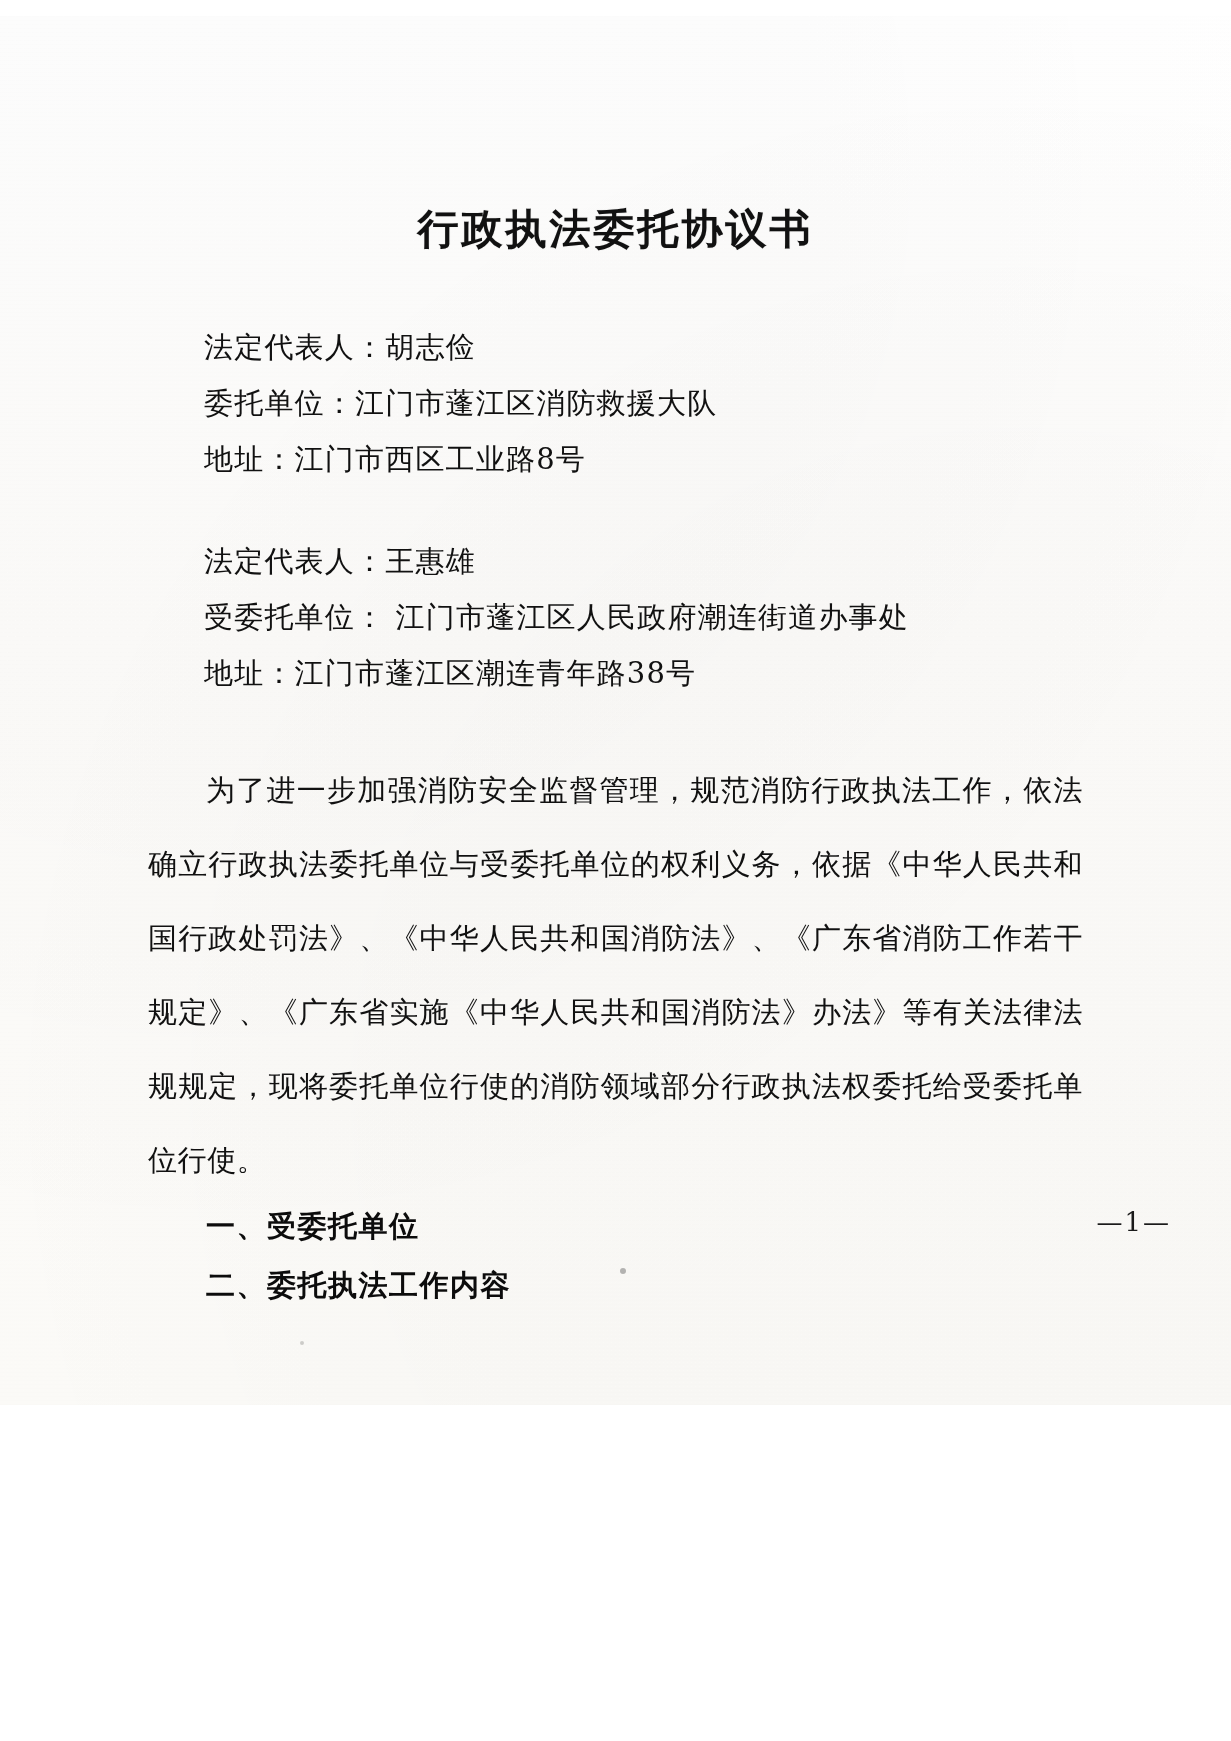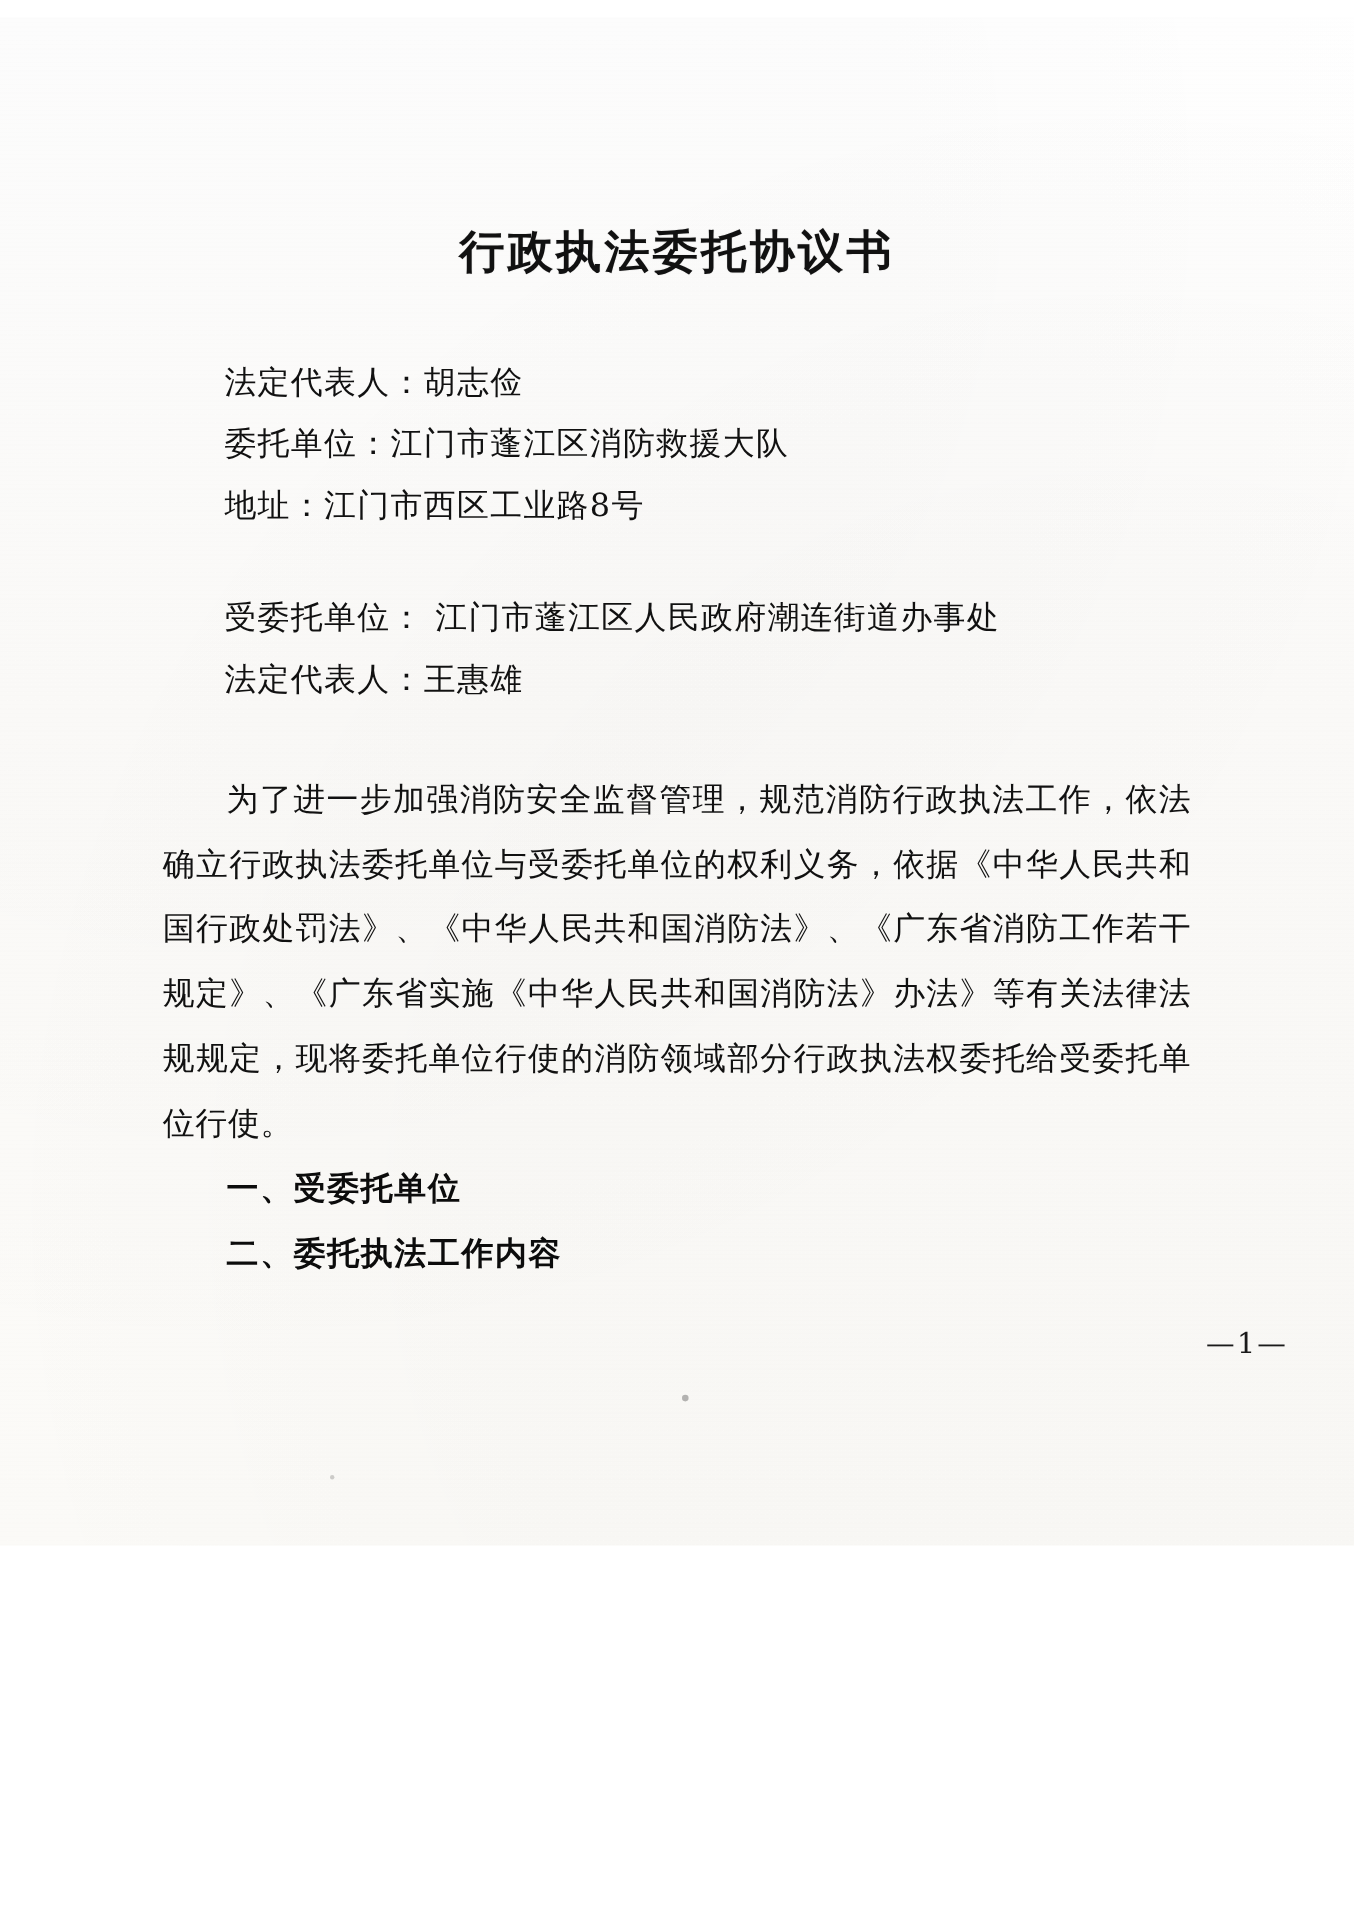--- a/index.html
+++ b/index.html
@@ -58,21 +58,21 @@
     line-height: 56px;
     letter-spacing: 1.2px;
     color: #111;
     white-space: pre-wrap;
   }
   .indent-1 { padding-left: 56px; }
   .indent-2 { padding-left: 56px; }
   .party-block-2 { margin-top: 46px; }
   .para {
     font-size: 29px;
-    line-height: 59px;
+    line-height: 74px;
     letter-spacing: 0.6px;
     text-align: justify;
     text-justify: inter-ideograph;
     margin: 0;
     color: #111;
   }
   .para.first { margin-top: 52px; }
   .para.indent { text-indent: 58px; }
   .heading {
     font-family: "DejaVu Sans", "Liberation Sans", sans-serif;
@@ -112,22 +112,23 @@
 
     <h1 class="doc-title">行政执法委托协议书</h1>
 
     <div class="block">
       <div class="line indent-1">法定代表人：胡志俭</div>
       <div class="line indent-1">委托单位：江门市蓬江区消防救援大队</div>
       <div class="line indent-1">地址：江门市西区工业路8号</div>
     </div>
 
     <div class="block party-block-2">
+      <div class="line indent-2">法定代表人：王惠雄</div>
       <div class="line indent-2">受委托单位： 江门市蓬江区人民政府潮连街道办事处</div>
-      <div class="line indent-2">法定代表人：王惠雄</div>
+      <div class="line indent-2">地址：江门市蓬江区潮连青年路38号</div>
     </div>
 
     <p class="para indent first">为了进一步加强消防安全监督管理，规范消防行政执法工作，依法确立行政执法委托单位与受委托单位的权利义务，依据《中华人民共和国行政处罚法》、《中华人民共和国消防法》、《广东省消防工作若干规定》、《广东省实施《中华人民共和国消防法》办法》等有关法律法规规定，现将委托单位行使的消防领域部分行政执法权委托给受委托单位行使。</p>
 
     <h2 class="heading">一、受委托单位</h2>
 
     <h2 class="heading">二、委托执法工作内容</h2>
 
   </div>
 

